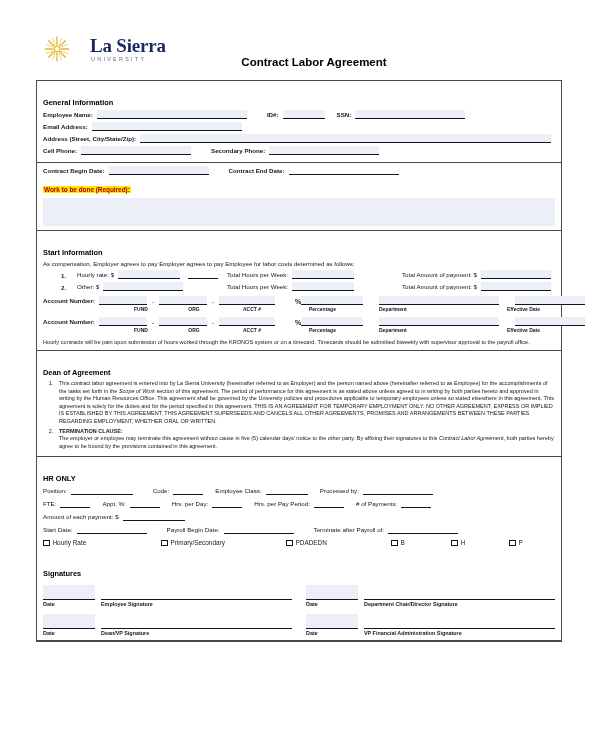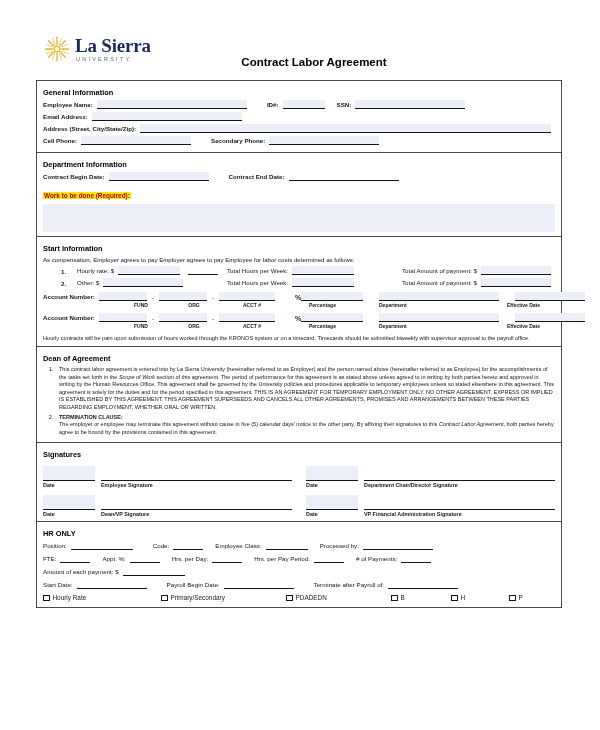--- a/index.html
+++ b/index.html
@@ -27,21 +27,21 @@
     top: 34px;
     width: 526px;
     height: 44px;
   }
   .logo-wrap {
     position: absolute;
     left: 8px;
     top: 2px;
     display: flex;
     align-items: center;
-    gap: 5px;
+    gap: 20px;
   }
   .logo-mark {
     width: 26px;
     height: 26px;
     position: relative;
     flex: 0 0 auto;
   }
   .logo-text {
     line-height: 1;
   }
@@ -83,21 +83,21 @@
   }
   .section {
     border-bottom: 1px solid #4a4a4a;
     padding: 3px 6px 4px 6px;
   }
   .section.last { border-bottom: none; }
   .sec-head {
     font-size: 7.4px;
     font-weight: bold;
     color: #000;
-    margin: 4px 0 3px 0;
+    margin: 14px 0 3px 0;
   }
   .row {
     display: flex;
     align-items: flex-end;
     margin-bottom: 3px;
     font-size: 6.2px;
   }
   .lbl {
     font-size: 6.2px;
     font-weight: bold;
@@ -337,21 +337,20 @@
         <span class="lbl">Cell Phone:</span>
         <span class="fld w110"></span>
         <span class="gap-m"></span>
         <span class="lbl">Secondary Phone:</span>
         <span class="fld w110"></span>
         <span class="spacer"></span>
       </div>
     </div>
 
     <div class="section">
-      <div class="sec-head">Department Information</div>
 
       <div class="row">
         <span class="lbl">Contract Begin Date:</span>
         <span class="fld w100"></span>
         <span class="gap-m"></span>
         <span class="lbl">Contract End Date:</span>
         <span class="fld plain w110"></span>
         <span class="spacer"></span>
       </div>
 
@@ -468,70 +467,20 @@
       </div>
 
       <div class="term">
         <span class="term-num">2.</span>
         <span class="term-body">
           <div class="sub">TERMINATION CLAUSE:</div>
           <div>
             <span>The employer or employee may terminate this agreement without cause in five (5) calendar days’ notice to the other party. By affixing their signatures to   this </span><span class="em">Contract Labor Agreement</span><span>, both parties hereby agree to be bound by the provisions contained in this agreement.</span>
           </div>
         </span>
-      </div>
-    </div>
-
-    <div class="section">
-      <div class="sec-head">Signatures</div>
-
-      <div class="sig-grid">
-        <div class="sig-half">
-          <div class="sig-date">
-            <div class="sig-box"></div>
-            <div class="sig-cap">Date</div>
-          </div>
-          <div class="sig-name">
-            <div class="sig-box noshade"></div>
-            <div class="sig-cap">Employee Signature</div>
-          </div>
-        </div>
-        <div class="sig-half">
-          <div class="sig-date">
-            <div class="sig-box"></div>
-            <div class="sig-cap">Date</div>
-          </div>
-          <div class="sig-name">
-            <div class="sig-box noshade"></div>
-            <div class="sig-cap">Department Chair/Director Signature</div>
-          </div>
-        </div>
-      </div>
-
-      <div class="sig-grid">
-        <div class="sig-half">
-          <div class="sig-date">
-            <div class="sig-box"></div>
-            <div class="sig-cap">Date</div>
-          </div>
-          <div class="sig-name">
-            <div class="sig-box noshade"></div>
-            <div class="sig-cap">Dean/VP Signature</div>
-          </div>
-        </div>
-        <div class="sig-half">
-          <div class="sig-date">
-            <div class="sig-box"></div>
-            <div class="sig-cap">Date</div>
-          </div>
-          <div class="sig-name">
-            <div class="sig-box noshade"></div>
-            <div class="sig-cap">VP Financial Administration Signature</div>
-          </div>
-        </div>
       </div>
     </div>
 
     <div class="section last">
       <div class="sec-head">HR ONLY</div>
 
       <div class="hr-row">
         <span class="lbl reg">Position:</span>
         <span class="ul w62"></span>
         <span class="gap-m"></span>
@@ -603,14 +552,64 @@
           <span class="box"></span>
           <span>H</span>
         </span>
         <span class="chk">
           <span class="box"></span>
           <span>P</span>
         </span>
       </div>
     </div>
 
+    <div class="section">
+      <div class="sec-head">Signatures</div>
+
+      <div class="sig-grid">
+        <div class="sig-half">
+          <div class="sig-date">
+            <div class="sig-box"></div>
+            <div class="sig-cap">Date</div>
+          </div>
+          <div class="sig-name">
+            <div class="sig-box noshade"></div>
+            <div class="sig-cap">Employee Signature</div>
+          </div>
+        </div>
+        <div class="sig-half">
+          <div class="sig-date">
+            <div class="sig-box"></div>
+            <div class="sig-cap">Date</div>
+          </div>
+          <div class="sig-name">
+            <div class="sig-box noshade"></div>
+            <div class="sig-cap">Department Chair/Director Signature</div>
+          </div>
+        </div>
+      </div>
+
+      <div class="sig-grid">
+        <div class="sig-half">
+          <div class="sig-date">
+            <div class="sig-box"></div>
+            <div class="sig-cap">Date</div>
+          </div>
+          <div class="sig-name">
+            <div class="sig-box noshade"></div>
+            <div class="sig-cap">Dean/VP Signature</div>
+          </div>
+        </div>
+        <div class="sig-half">
+          <div class="sig-date">
+            <div class="sig-box"></div>
+            <div class="sig-cap">Date</div>
+          </div>
+          <div class="sig-name">
+            <div class="sig-box noshade"></div>
+            <div class="sig-cap">VP Financial Administration Signature</div>
+          </div>
+        </div>
+      </div>
+    </div>
+
   </div>
 </div>
 
 </body></html>

